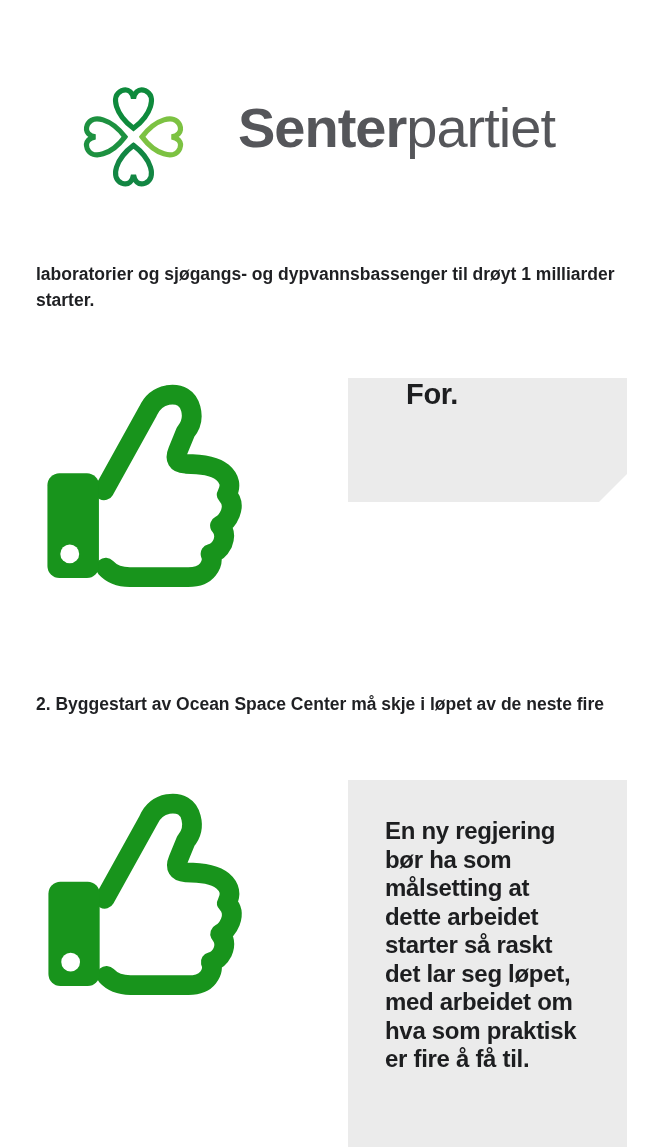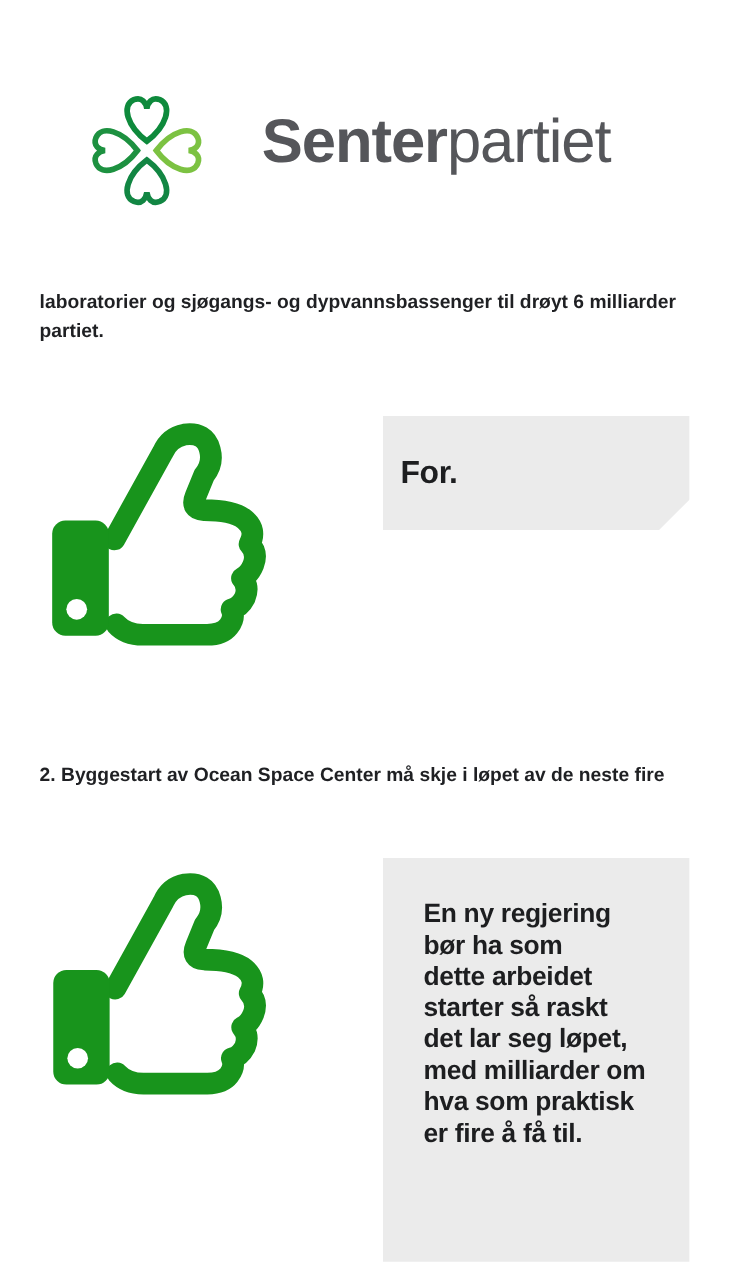--- a/index.html
+++ b/index.html
@@ -30,22 +30,22 @@
   .thumb{display:block;}
   .thumb1{left:44px;top:377px;width:206px;height:213px;}
   .thumb2{left:45px;top:786px;width:205px;height:212px;}
   
   .bubble{
     left:348px;width:279px;background:#ebebeb;color:#1d1e20;
     clip-path:polygon(0 0,100% 0,100% calc(100% - 28px),calc(100% - 28px) 100%,0 100%);
     box-sizing:border-box;font-weight:700;
   }
   .bubble1{
-    top:378px;height:104px;display:flex;align-items:center;
-    padding-left:16px;font-size:29px;letter-spacing:-0.3px;
+    top:378px;height:124px;display:flex;align-items:flex-start;
+    padding-left:58px;font-size:29px;letter-spacing:-0.3px;
   }
   .bubble2{
     top:780px;height:400px;
     padding:37px 18px 0 37px;font-size:24px;line-height:28.5px;letter-spacing:-0.3px;
   }
   .bubble2 div{white-space:nowrap;}
 </style>
 </head>
 <body>
 
@@ -57,22 +57,22 @@
       <path d="M0 0 C-24 -18 -32 -44 -16 -51 C-6 -55 -1 -47 0 -40 C1 -47 6 -55 16 -51 C32 -44 24 -18 0 0 Z" stroke="#128643" transform="translate(60,63) rotate(180) translate(0,-10) scale(0.86)"></path>
       <path d="M0 0 C-24 -18 -32 -44 -16 -51 C-6 -55 -1 -47 0 -40 C1 -47 6 -55 16 -51 C32 -44 24 -18 0 0 Z" stroke="#1d9140" transform="translate(60,63) rotate(270) translate(0,-10) scale(0.86)"></path>
     </g>
   </svg>
 </div>
 <div class="logo-text">
   <span class="bold">Senter</span><span class="light">partiet</span>
 </div>
 
 <div class="abs question q1">
-  <div>laboratorier og sjøgangs- og dypvannsbassenger til drøyt 6 milliarder</div>
-  <div>partiet.</div>
+  <div>laboratorier og sjøgangs- og dypvannsbassenger til drøyt 1 milliarder</div>
+  <div>starter.</div>
 </div>
 
 <svg class="abs thumb thumb1" viewBox="0 0 240 248" aria-hidden="true">
   <path d="M70 132 L121 40 Q128 24 144 21 Q166 18 171 37 Q175 52 165 64 L156 86 Q150 100 165 101 Q196 101 208 111 Q221 122 213 137 Q222 146 217 159 Q213 169 205 173 Q213 182 208 194 Q203 204 194 206 Q198 215 191 224 Q184 233 168 233 L100 233 Q82 233 72 222" fill="#ffffff" stroke="#18941c" stroke-width="23" stroke-linecap="round" stroke-linejoin="round"></path>
   <rect x="4" y="112" width="60" height="122" rx="14" fill="#18941c"></rect>
   <circle cx="30" cy="206" r="11" fill="#ffffff"></circle>
 </svg>
 
 <div class="abs bubble bubble1">
   <div>For.</div>
@@ -84,19 +84,20 @@
 
 <svg class="abs thumb thumb2" viewBox="0 0 240 248" aria-hidden="true">
   <path d="M70 132 L121 40 Q128 24 144 21 Q166 18 171 37 Q175 52 165 64 L156 86 Q150 100 165 101 Q196 101 208 111 Q221 122 213 137 Q222 146 217 159 Q213 169 205 173 Q213 182 208 194 Q203 204 194 206 Q198 215 191 224 Q184 233 168 233 L100 233 Q82 233 72 222" fill="#ffffff" stroke="#18941c" stroke-width="23" stroke-linecap="round" stroke-linejoin="round"></path>
   <rect x="4" y="112" width="60" height="122" rx="14" fill="#18941c"></rect>
   <circle cx="30" cy="206" r="11" fill="#ffffff"></circle>
 </svg>
 
 <div class="abs bubble bubble2">
   <div>En ny regjering</div>
   <div>bør ha som</div>
+  <div>målsetting at</div>
   <div>dette arbeidet</div>
   <div>starter så raskt</div>
   <div>det lar seg løpet,</div>
-  <div>med milliarder om</div>
+  <div>med arbeidet om</div>
   <div>hva som praktisk</div>
   <div>er fire å få til.</div>
 </div>
 
 </body></html>

